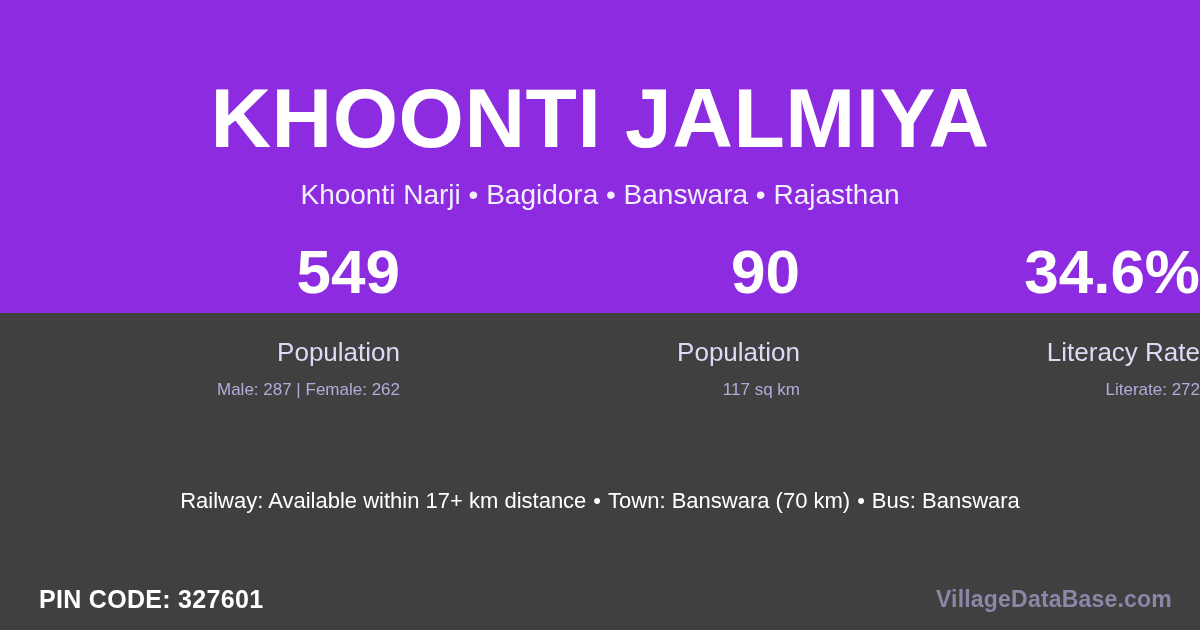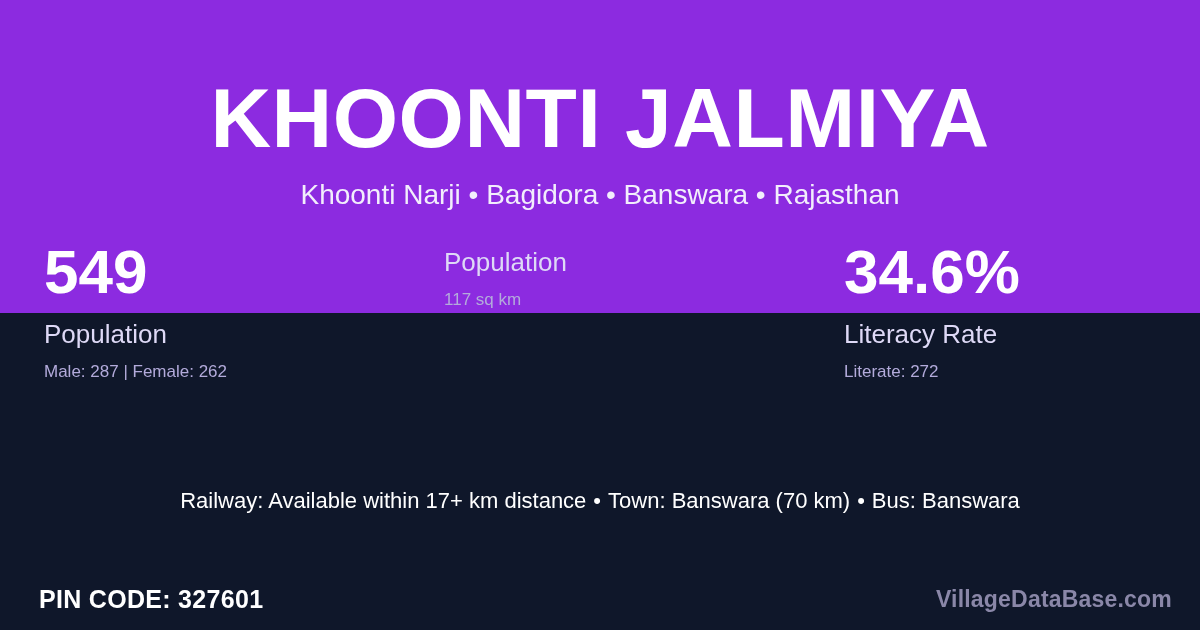--- a/index.html
+++ b/index.html
@@ -9,21 +9,21 @@
     background: #1a07b0;
   }
   * { box-sizing: border-box; }
 
   .card {
     position: relative;
     width: 1200px;
     height: 630px;
     overflow: hidden;
     font-family: "Liberation Sans", sans-serif;
-    background: #0f172a;
+    background: #404040;
   }
 
   
   .purple-band {
     position: absolute;
     left: 0;
     top: 0;
     width: 1200px;
     height: 313px;
     background: #8c2be0;
@@ -64,40 +64,40 @@
   .stats-row {
     position: absolute;
     left: 0;
     top: 241px;
     width: 1200px;
     display: flex;
   }
 
   .stat-block {
     flex: 1 1 0;
-    text-align: left;
+    text-align: right;
     margin-left: 44px;
   }
 
   .stat-value {
     font-size: 62px;
     line-height: 62px;
     font-weight: 700;
     color: #ffffff;
     height: 72px;
     display: block;
   }
 
   .stat-label {
     display: block;
     font-size: 26px;
     line-height: 30px;
     font-weight: 400;
     color: #ded9f6;
-    padding-top: 6px;
+    padding-top: 24px;
   }
 
   .stat-detail {
     display: block;
     font-size: 17px;
     line-height: 22px;
     font-weight: 400;
     color: #b3abdb;
     padding-top: 12px;
   }
@@ -165,20 +165,21 @@
 
   <div class="stats-row">
 
     <div class="stat-block">
       <span class="stat-value">549</span>
       <span class="stat-label">Population</span>
       <span class="stat-detail">Male: 287 | Female: 262</span>
     </div>
 
     <div class="stat-block">
+      <span class="stat-value">90</span>
       <span class="stat-label">Population</span>
       <span class="stat-detail">117 sq km</span>
     </div>
 
     <div class="stat-block">
       <span class="stat-value">34.6%</span>
       <span class="stat-label">Literacy Rate</span>
       <span class="stat-detail">Literate: 272</span>
     </div>
 

